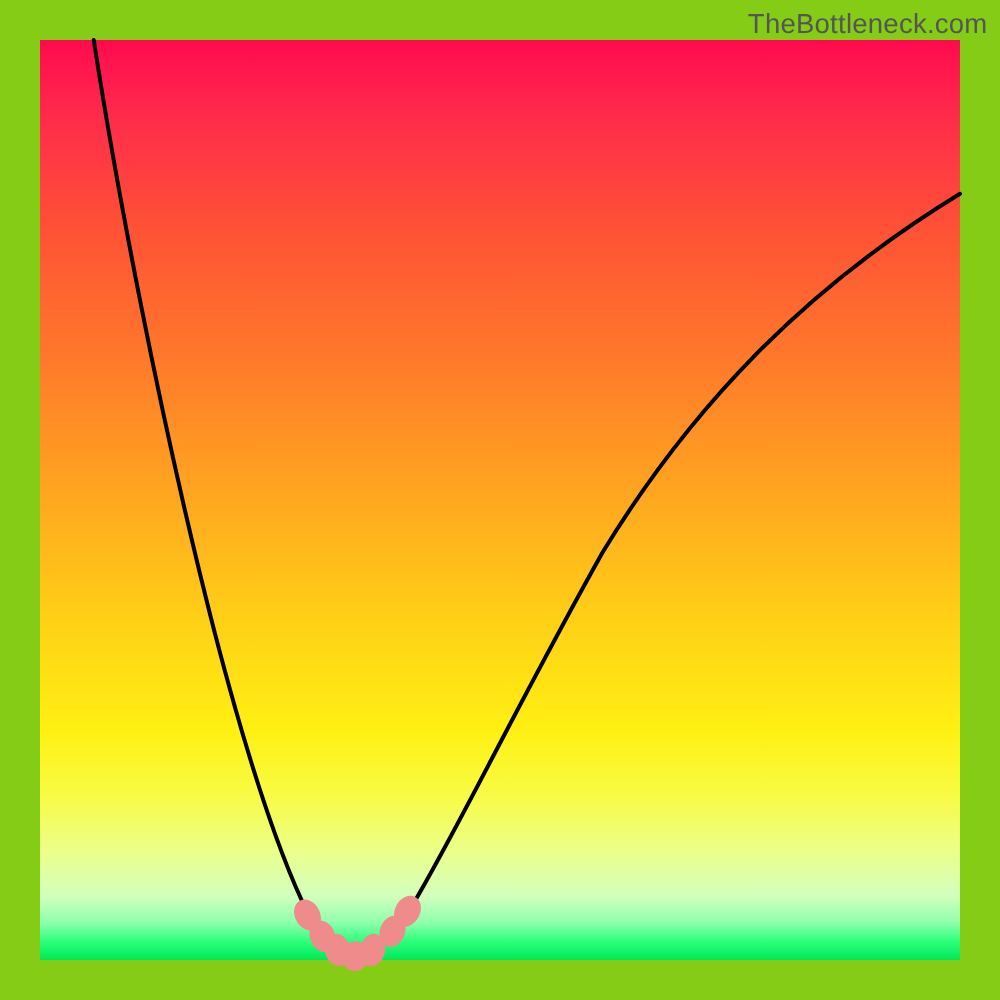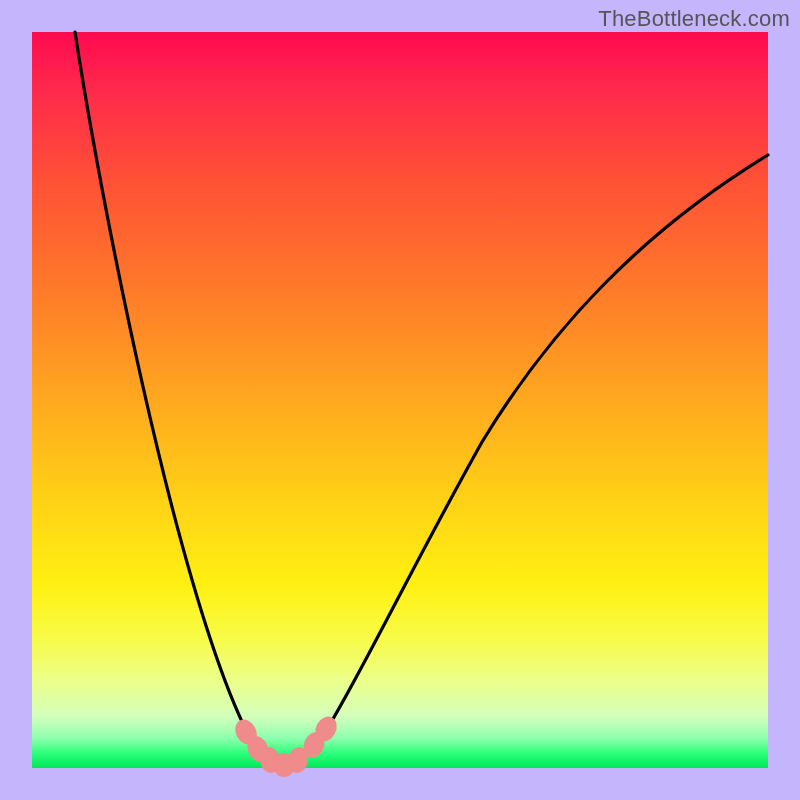--- a/index.html
+++ b/index.html
@@ -10,21 +10,21 @@
     background: #000000;
     overflow: hidden;
     font-family: Arial, Helvetica, sans-serif;
   }
   .frame {
     position: absolute;
     top: 0;
     left: 0;
     width: 800px;
     height: 800px;
-    background: #c4b5fd;
+    background: #84cc16;
   }
   .plot {
     position: absolute;
     left: 32px;
     top: 32px;
     width: 736px;
     height: 736px;
     background: linear-gradient(to bottom,
       #ff0a4f 0%,
       #ff2a4b 8%,

